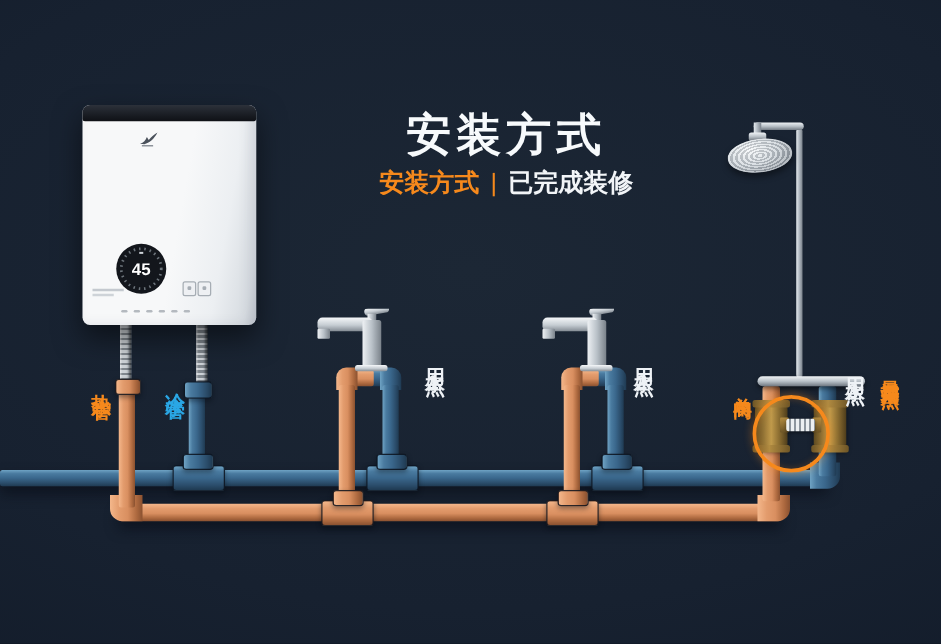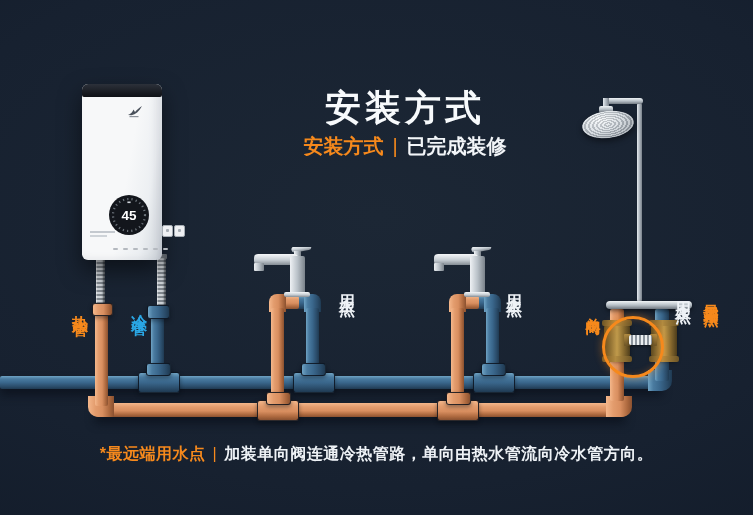--- a/index.html
+++ b/index.html
@@ -57,24 +57,25 @@
   .hose{
     position:absolute;width:9px;
     background:repeating-linear-gradient(0deg,#cdd2d7 0 2px,#7f868d 2px 4px);
     box-shadow:inset 1px 0 1px rgba(255,255,255,.45), inset -2px 0 2px rgba(10,15,22,.6);
     z-index:1;
   }
   .nut{position:absolute;background:linear-gradient(90deg,#9aa1a8,#5f666e);border-radius:1px;z-index:1;}
 
   
   .heater{
-    position:absolute;left:82px;top:84px;width:80px;height:176px;border-radius:6px;
+    position:absolute;left:66px;top:84px;width:119px;height:176px;border-radius:6px;
     background:linear-gradient(100deg,#f7f8f9 55%,#eceff2 78%,#d7dce1 94%,#c3c9d0 100%);
     box-shadow:0 10px 22px rgba(0,0,0,.5), inset -5px 0 9px rgba(120,130,145,.18);
     z-index:4;
+    padding-left:20px;
   }
   .heater .cap{
     position:absolute;left:0;top:0;width:100%;height:13px;border-radius:6px 6px 2px 2px;
     background:linear-gradient(180deg,#2c313a 0%,#171a20 70%,#0f1116 100%);
   }
   .heater .fp1{position:absolute;left:8px;top:147px;width:25px;height:2px;background:#c4c9cf;}
   .heater .fp2{position:absolute;left:8px;top:151px;width:17px;height:2px;background:#ced3d8;}
   .heater .icon-sq{position:absolute;width:9px;height:10px;border:1px solid #a6adb4;border-radius:2px;background:#eef0f3;}
   .heater .icon-sq i{display:block;width:3px;height:3px;margin:3px auto 0;background:#a6adb4;border-radius:1px;}
   .heater .btns{position:absolute;left:31px;top:164px;display:flex;gap:5px;}
@@ -276,17 +277,14 @@
     <span class="num">2</span>
   </div>
   <div class="point-label" style="left:672px;top:289px">
     <span class="chars">用水点</span>
     <span class="num">3</span>
   </div>
 
   <div class="vlabel hotc" style="left:583px;top:306px;font-size:15px;letter-spacing:1px">单向阀</div>
   <div class="vlabel hotc" style="left:701px;top:292px;font-size:15px;letter-spacing:1.6px">最远端用水点</div>
 
-  <div class="footnote">
-    <span class="hl">*最远端用水点</span><span class="bar">|</span><span class="tx">加装单向阀连通冷热管路，单向由热水管流向冷水管方向。</span>
-  </div>
 
 </div>
 
 </body></html>

